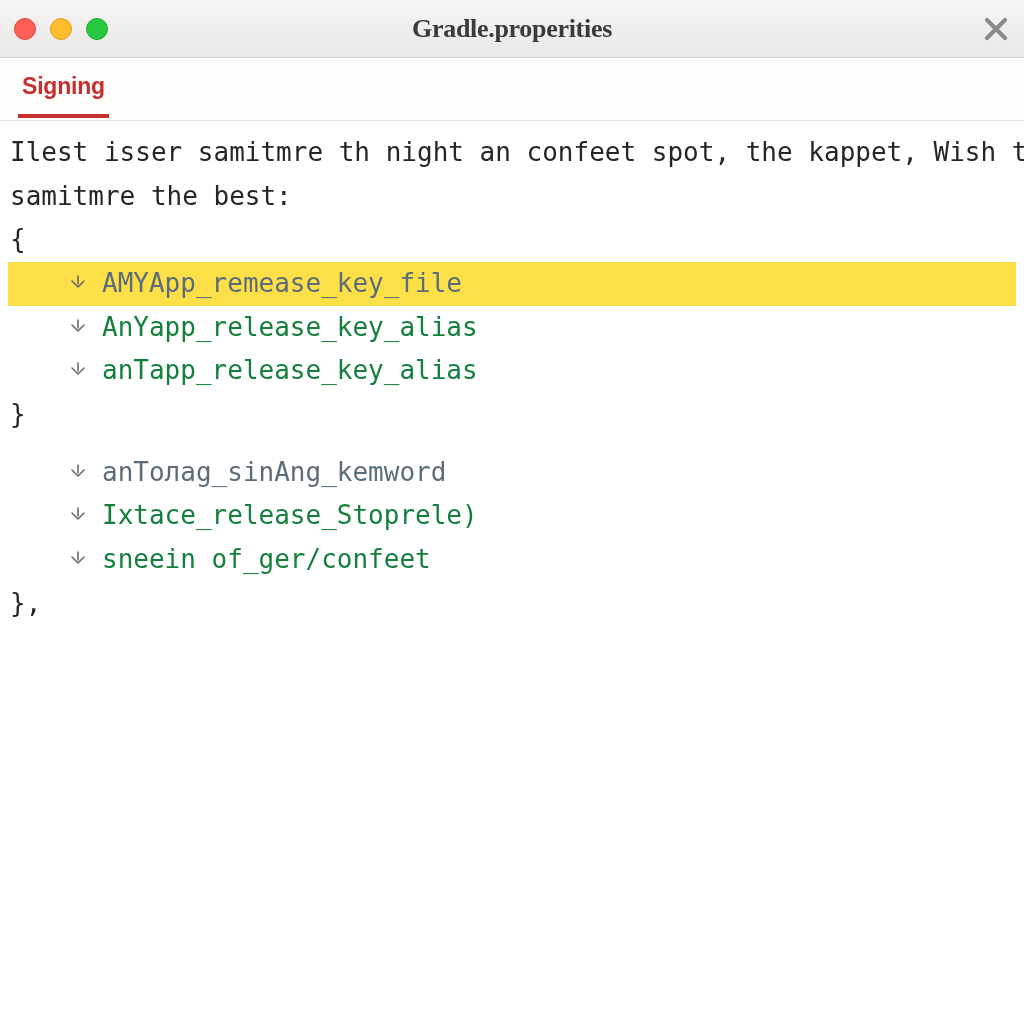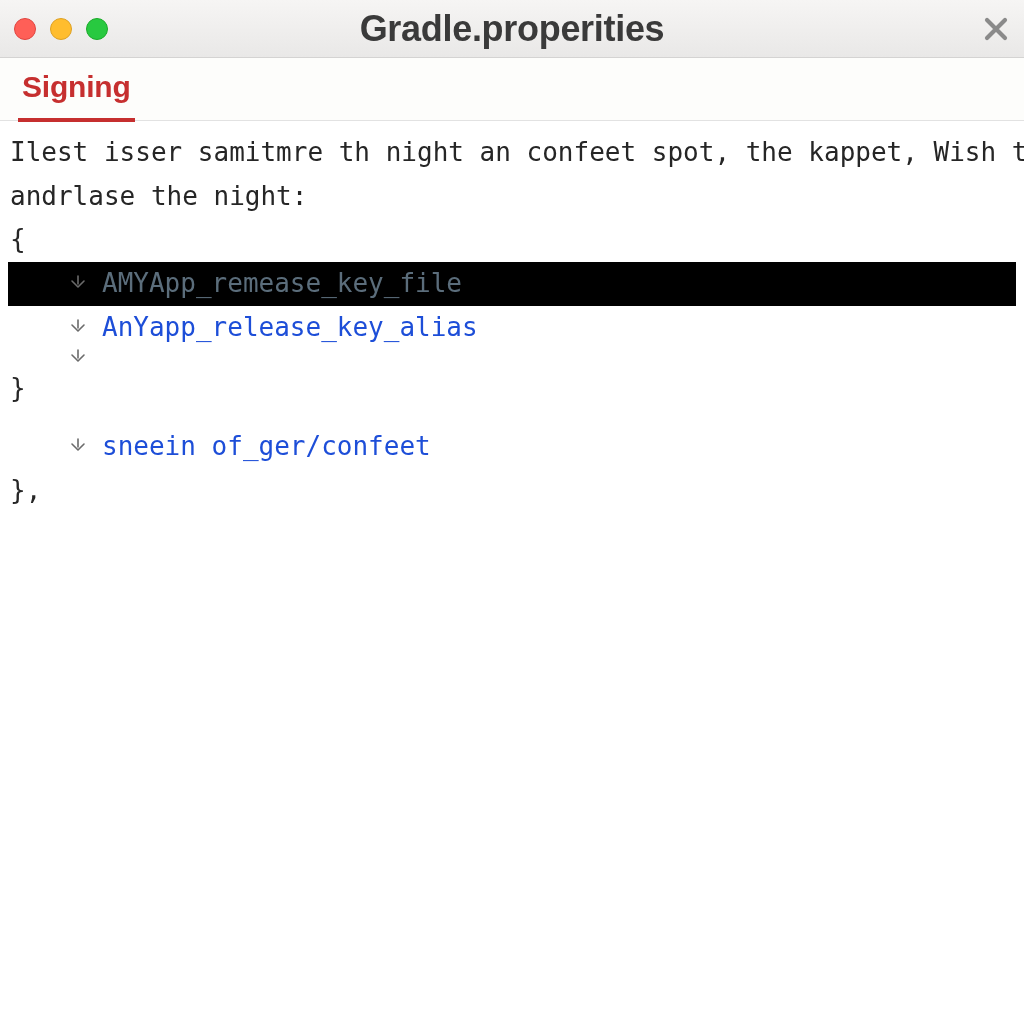--- a/index.html
+++ b/index.html
@@ -28,44 +28,45 @@
     height: 22px;
     border-radius: 50%;
   }
   .tl.red { background: #ff5f57; border: 1px solid #e04540; }
   .tl.yellow { background: #ffbd2e; border: 1px solid #dea123; }
   .tl.green { background: #28c940; border: 1px solid #1aab29; }
   .title {
     position: absolute;
     left: 50%;
     transform: translateX(-50%);
-    font-size: 36px;
+    font-size: 26px;
     font-weight: 700;
     color: #3a3a3a;
     letter-spacing: -0.3px;
+    font-family: Liberation Serif, serif;
   }
   .close-x {
     position: absolute;
     right: 14px;
     top: 50%;
     transform: translateY(-50%);
     color: #888;
   }
   .close-x svg { display:block; }
   .tabbar {
     height: 63px;
     display: flex;
     align-items: center;
     border-bottom: 1px solid #e2e2e2;
     background: #fdfdfb;
     padding-left: 18px;
     gap: 48px;
   }
   .tab {
-    font-size: 30px;
+    font-size: 23px;
     font-weight: 600;
     color: #555;
     padding: 12px 4px 14px 4px;
     cursor: pointer;
     letter-spacing: -0.2px;
   }
   .tab.active {
     color: #c62f2f;
     border-bottom: 4px solid #c62f2f;
     margin-bottom: -1px;
@@ -75,37 +76,37 @@
     font-family: "SF Mono", ui-monospace, Menlo, Consolas, monospace;
     font-size: 26px;
     color: #262626;
     line-height: 1.68;
   }
   .line {
     white-space: pre;
     padding: 0 2px;
   }
   .line.selected {
-    background: #000000;
+    background: #fde047;
     text-align: center;
   }
   .prop-line {
     display: flex;
     align-items: center;
     padding-left: 56px;
   }
   .bullet {
     display: inline-flex;
     width: 28px;
     justify-content: center;
     color: #7d7d7d;
     margin-right: 10px;
   }
   .bullet svg { display:block; }
-  .prop-text { color: #1d4ed8; }
+  .prop-text { color: #15803d; }
   .prop-text.muted { color: #5b6d7b; }
   .gap { height: 14px; }
 </style>
 </head>
 <body>
 
 <div class="titlebar">
   <div class="traffic-lights">
     <div class="tl red"></div>
     <div class="tl yellow"></div>
@@ -118,21 +119,21 @@
       </svg>
   </div>
 </div>
 
 <div class="tabbar">
   <div class="tab active">Signing</div>
 </div>
 
 <div class="editor">
   <div class="line">Ilest isser samitmre th night an confeet spot, the kappet, Wish that</div>
-  <div class="line">andrlase the night:</div>
+  <div class="line">samitmre the best:</div>
   <div class="line">{</div>
 
   <div class="line prop-line selected">
     <span class="bullet">
       <svg width="18" height="18" viewBox="0 0 18 18">
           <path d="M9 1 L9 9 M3 6 L9 12 L15 6" stroke="#6b6b6b" stroke-width="1.6" fill="none" stroke-linecap="round" stroke-linejoin="round"></path>
         </svg>
     </span>
     <span class="prop-text muted">AMYApp_remease_key_file</span>
   </div>
@@ -143,25 +144,42 @@
         </svg>
     </span>
     <span class="prop-text">AnYapp_release_key_alias</span>
   </div>
   <div class="line prop-line">
     <span class="bullet">
       <svg width="18" height="18" viewBox="0 0 18 18">
           <path d="M9 1 L9 9 M3 6 L9 12 L15 6" stroke="#6b6b6b" stroke-width="1.6" fill="none" stroke-linecap="round" stroke-linejoin="round"></path>
         </svg>
     </span>
+    <span class="prop-text">anTapp_release_key_alias</span>
   </div>
 
   <div class="line">}</div>
   <div class="gap"></div>
 
+  <div class="line prop-line">
+    <span class="bullet">
+      <svg width="18" height="18" viewBox="0 0 18 18">
+          <path d="M9 1 L9 9 M3 6 L9 12 L15 6" stroke="#6b6b6b" stroke-width="1.6" fill="none" stroke-linecap="round" stroke-linejoin="round"></path>
+        </svg>
+    </span>
+    <span class="prop-text muted">anToлag_sinAng_kemword</span>
+  </div>
+  <div class="line prop-line">
+    <span class="bullet">
+      <svg width="18" height="18" viewBox="0 0 18 18">
+          <path d="M9 1 L9 9 M3 6 L9 12 L15 6" stroke="#6b6b6b" stroke-width="1.6" fill="none" stroke-linecap="round" stroke-linejoin="round"></path>
+        </svg>
+    </span>
+    <span class="prop-text">Ixtace_release_Stoprele)</span>
+  </div>
   <div class="line prop-line">
     <span class="bullet">
       <svg width="18" height="18" viewBox="0 0 18 18">
           <path d="M9 1 L9 9 M3 6 L9 12 L15 6" stroke="#6b6b6b" stroke-width="1.6" fill="none" stroke-linecap="round" stroke-linejoin="round"></path>
         </svg>
     </span>
     <span class="prop-text">sneein of_ger/confeet</span>
   </div>
 
   <div class="line">},</div>

